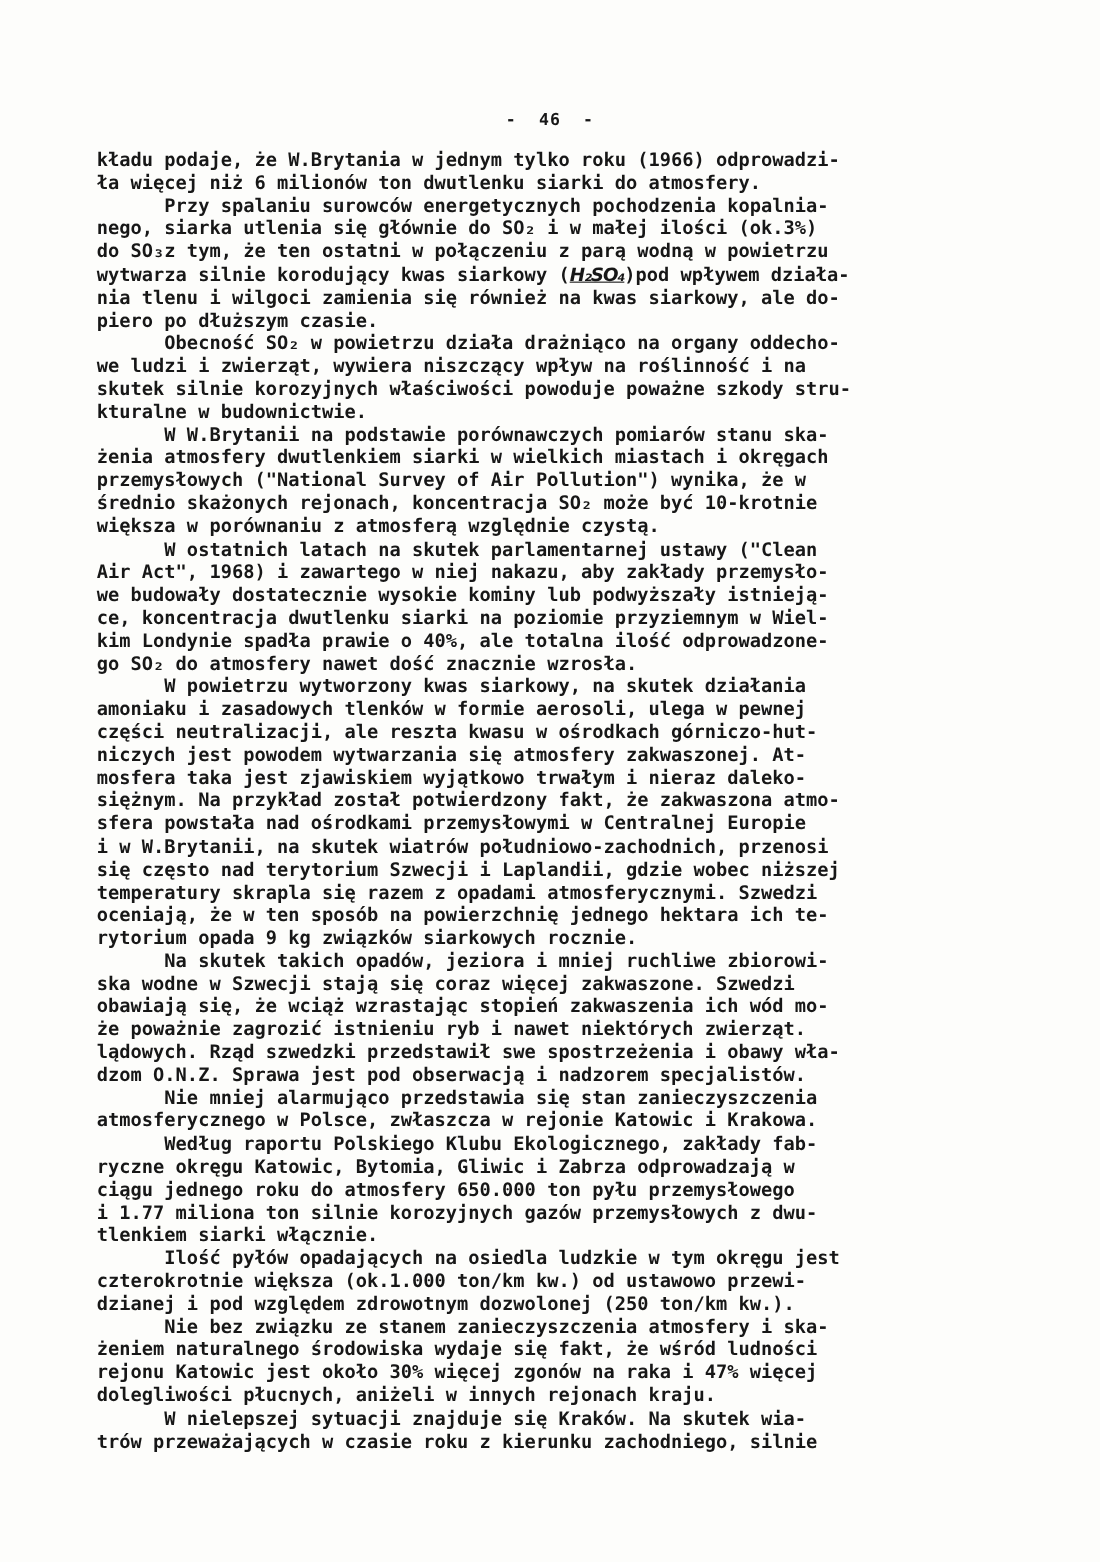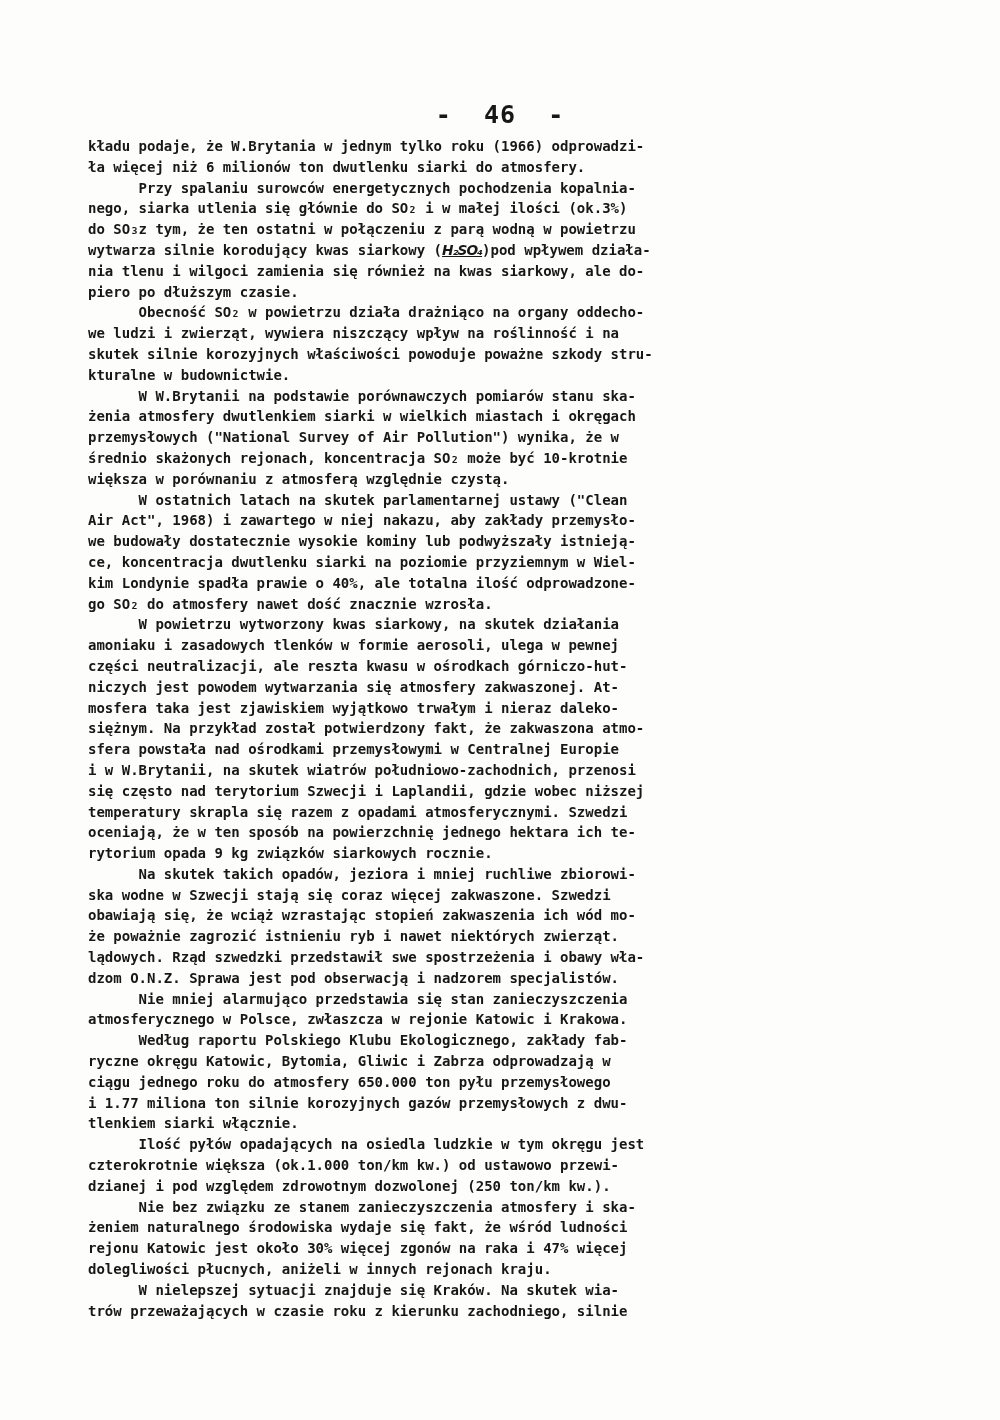--- a/index.html
+++ b/index.html
@@ -12,31 +12,31 @@
     color: #171717;
     font-family: "DejaVu Sans Mono", "Liberation Mono", monospace;
     overflow: hidden;
   }
   .page-header {
     position: absolute;
     top: 100px;
     left: 0;
     width: 100%;
     text-align: center;
-    font-size: 25px;
+    font-size: 15px;
     font-weight: 700;
     letter-spacing: 1px;
     white-space: pre;
   }
   .doc-body {
     position: absolute;
     left: 88px;
     top: 136px;
     width: 860px;
-    font-size: 14px;
+    font-size: 17px;
     line-height: 20.8px;
     font-weight: 700;
     white-space: pre;
     letter-spacing: 0;
   }
   .doc-body .line {
     height: 20.8px;
   }
   .hand {
     font-family: "DejaVu Sans", "Liberation Sans", sans-serif;

